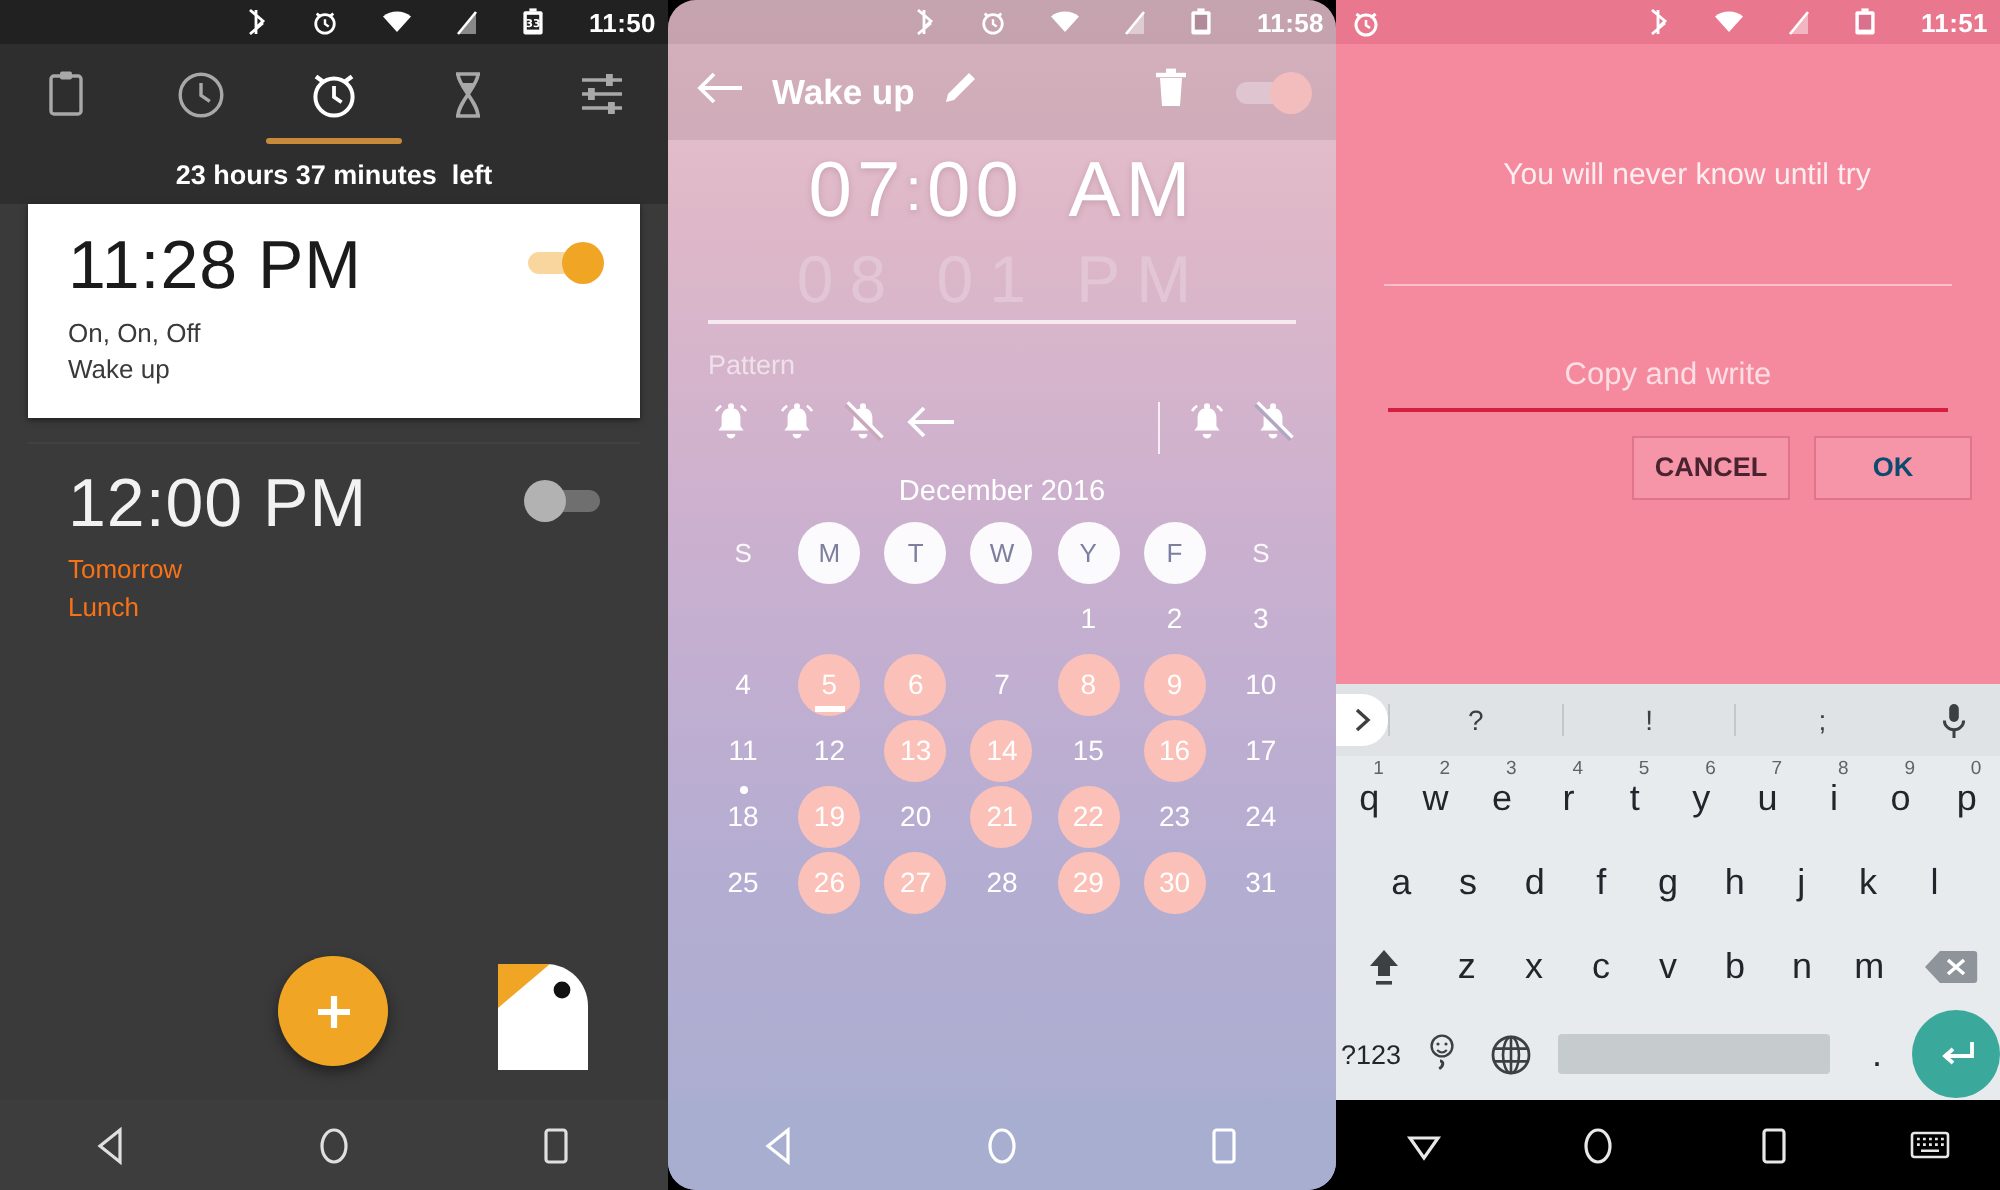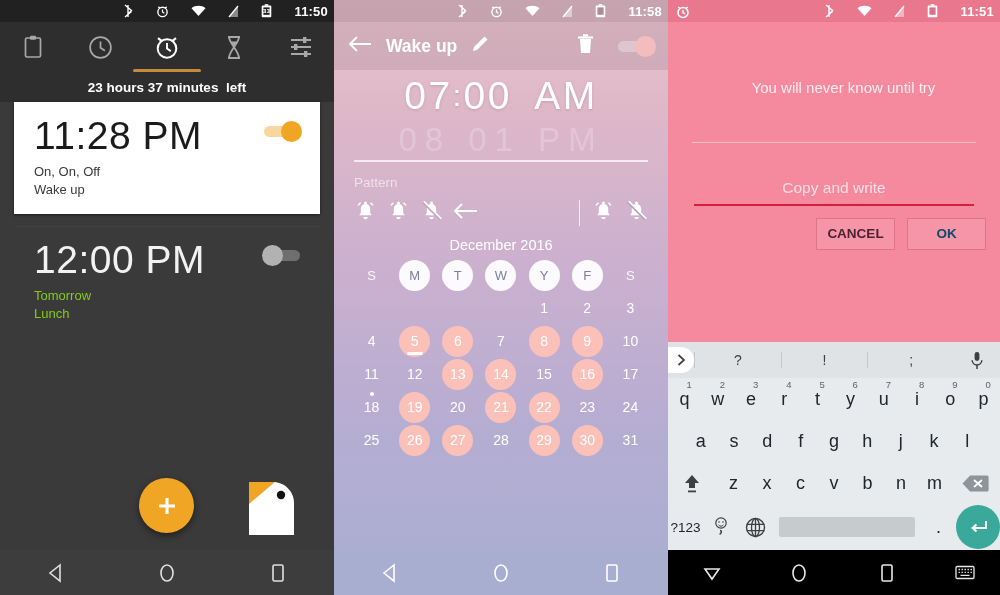--- a/index.html
+++ b/index.html
@@ -6,21 +6,21 @@
   html, body {
     width: 1000px; height: 595px;
     font-family: "Liberation Sans", sans-serif;
     background: #000; overflow: hidden;
   }
   .screens { display: flex; width: 1000px; height: 595px; }
 
   
   .panel { position: relative; height: 595px; overflow: hidden; }
   .p1 { width: 334px; background: #3a3a3a; }
-  .p2 { width: 334px; background: linear-gradient(to bottom, #e8c4cd 0%, #dfb8c8 18%, #cbb0cf 45%, #b5add2 72%, #a8aed0 100%); }
+  .p2 { width: 334px; background: linear-gradient(to bottom, #e8c4cd 0%, #dfb8c8 18%, #cbb0cf 45%, #b5add2 72%, #a8aed0 100%); border-radius: 14px; }
   .p3 { width: 332px; background: #f58a9e; }
 
   
   .statusbar {
     height: 22px; display: flex; align-items: center;
     padding: 0 6px 0 8px; gap: 22px; font-size: 12.5px; font-weight: bold;
     color: #fff; position: relative; z-index: 6;
   }
   .sb-dark { background: #212121; }
   .sb-p2 { background: rgba(120,90,105,0.30); }
@@ -35,26 +35,26 @@
          justify-content: center; height: 50px; position: relative; }
   .tab .ul { position: absolute; bottom: 0; left: 50%; transform: translateX(-50%);
              width: 68px; height: 3px; background: #c68a3a; border-radius: 2px; }
   .countdown { height: 30px; display: flex; align-items: center; justify-content: center;
                color: #fff; font-size: 13.5px; font-weight: bold; background: #2e2e2e;
                white-space: pre; }
   .alarm-list { padding: 0 14px; }
   .alarm-card { position: relative; padding: 14px 16px 14px 20px; margin-bottom: 12px; }
   .alarm-card.on { background: #fff; box-shadow: 0 1px 3px rgba(0,0,0,.5); }
   .alarm-card.off { background: #3a3a3a; box-shadow: inset 0 1px 0 rgba(255,255,255,.04); }
-  .alarm-time { font-size: 39px; font-weight: 400; letter-spacing: .5px; line-height: 1.05; }
+  .alarm-time { font-size: 34px; font-weight: 400; letter-spacing: .5px; line-height: 1.05; }
   .alarm-card.on .alarm-time { color: #1b1b1b; }
   .alarm-card.off .alarm-time { color: #f2f2f2; }
   .alarm-sub { font-size: 13px; line-height: 1.42; margin-top: 6px; }
   .alarm-card.on .alarm-sub { color: #3a3a3a; }
-  .alarm-card.off .alarm-sub { color: #84cc16; }
+  .alarm-card.off .alarm-sub { color: #f97316; }
   .switch { position: absolute; right: 20px; top: 22px; width: 36px; height: 15px; }
   .sw-track { position: absolute; top: 2px; left: 0; width: 30px; height: 11px; border-radius: 6px; }
   .sw-knob { position: absolute; top: -3px; width: 21px; height: 21px; border-radius: 50%; }
   .switch.on .sw-track { background: rgba(245,180,80,.55); }
   .switch.on .sw-knob { right: -2px; background: #f0a525; }
   .switch.off .sw-track { background: #6f6f6f; left: 6px; }
   .switch.off .sw-knob { left: -2px; background: #b2b2b2; }
   .fab { position: absolute; left: 139px; bottom: 62px; width: 55px; height: 55px;
          border-radius: 50%; background: #f0a525; box-shadow: 0 3px 7px rgba(0,0,0,.45);
          display: flex; align-items: center; justify-content: center; }

